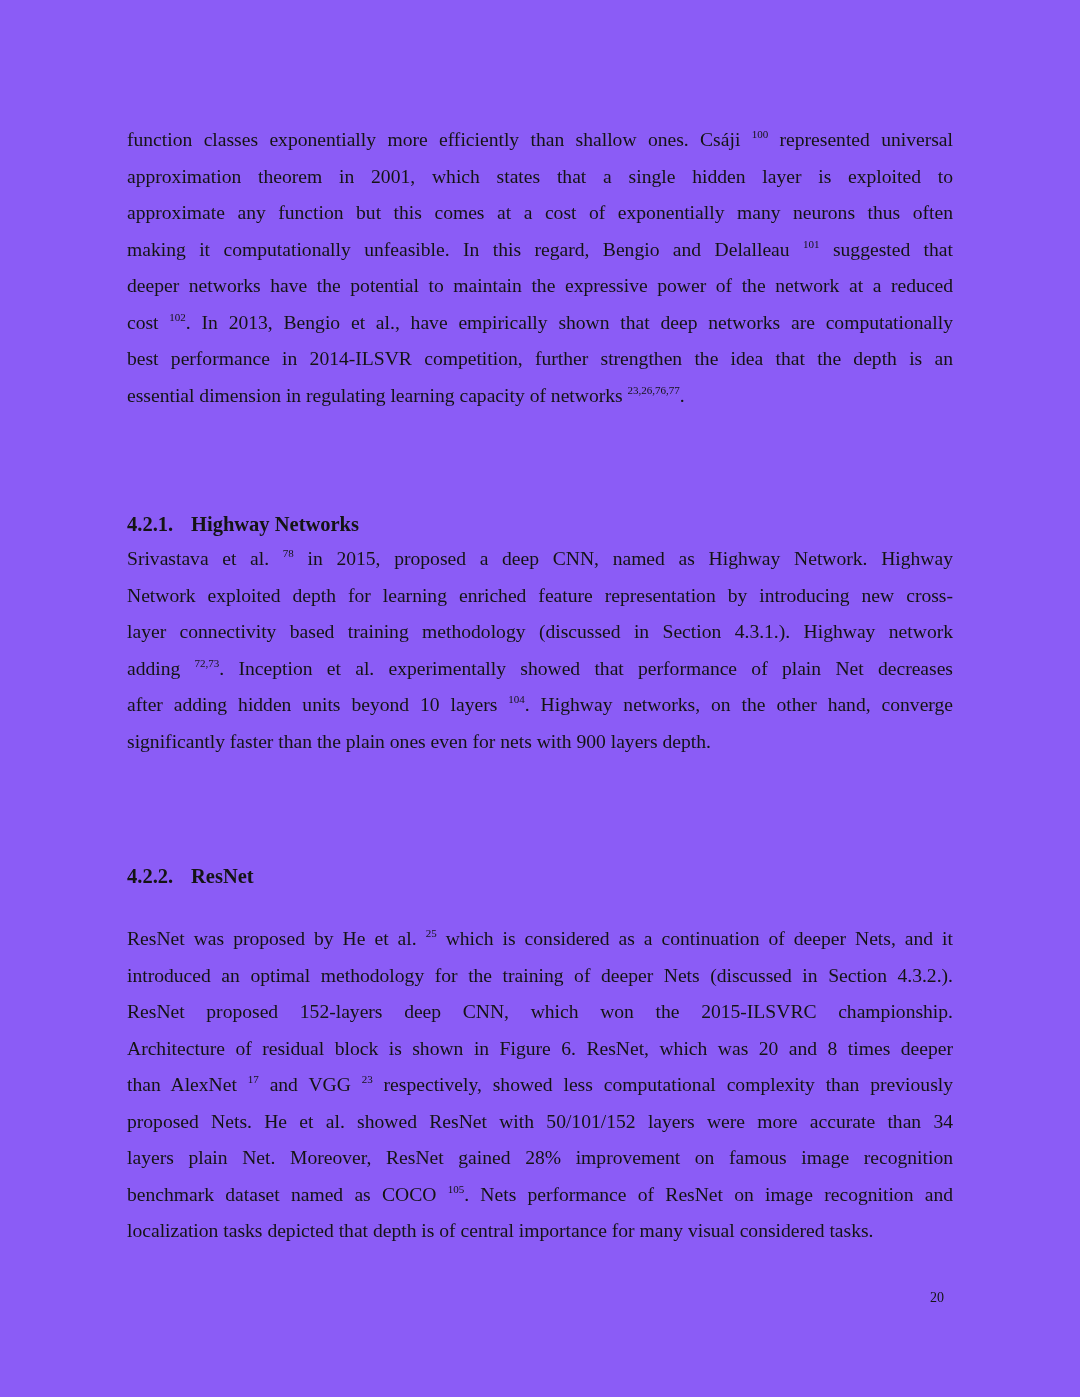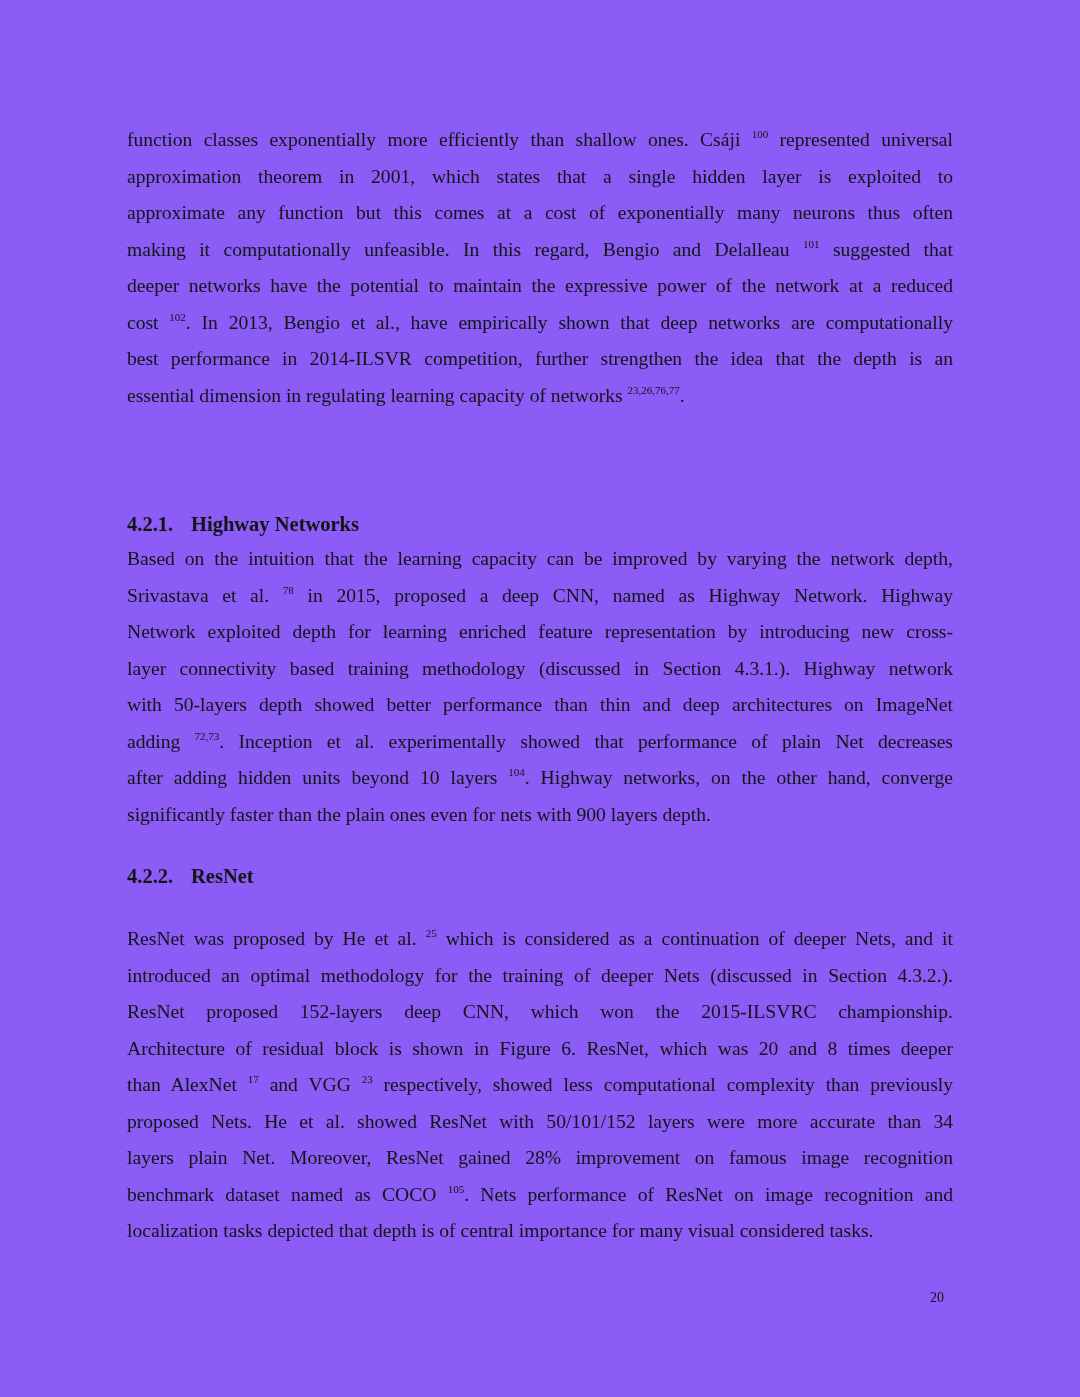--- a/index.html
+++ b/index.html
@@ -37,25 +37,23 @@
         <span class="line"><span>approximation theorem in 2001, which states that a single hidden layer is exploited to</span></span>
         <span class="line"><span>approximate any function but this comes at a cost of exponentially many neurons thus often</span></span>
         <span class="line"><span>making it computationally unfeasible. In this regard, Bengio and Delalleau </span><sup>101</sup><span> suggested that</span></span>
         <span class="line"><span>deeper networks have the potential to maintain the expressive power of the network at a reduced</span></span>
         <span class="line"><span>cost </span><sup>102</sup><span>. In 2013, Bengio et al., have empirically shown that deep networks are computationally</span></span>
         <span class="line"><span>best performance in 2014-ILSVR competition, further strengthen the idea that the depth is an</span></span>
         <span class="line last"><span>essential dimension in regulating learning capacity of networks </span><sup>23,26,76,77</sup><span>.</span></span>
       </div>
       <div class="heading" style="top: 482px; margin-top: 28px;"><span class="num">4.2.1.</span><span>Highway Networks</span></div>
       <div class="para" style="top: 541px;">
-        <span class="line"><span>Based on the intuition that the learning capacity can be improved by varying the network depth,</span></span>
         <span class="line"><span>Srivastava et al. </span><sup>78</sup><span> in 2015, proposed a deep CNN, named as Highway Network. Highway</span></span>
         <span class="line"><span>Network exploited depth for learning enriched feature representation by introducing new cross-</span></span>
         <span class="line"><span>layer connectivity based training methodology (discussed in Section 4.3.1.).  Highway network</span></span>
-        <span class="line"><span>with 50-layers depth showed better performance than thin and deep architectures on ImageNet</span></span>
         <span class="line"><span>adding </span><sup>72,73</sup><span>. Inception et al. experimentally showed that performance of plain Net decreases</span></span>
         <span class="line"><span>after adding hidden units beyond 10 layers </span><sup>104</sup><span>. Highway networks, on the other hand, converge</span></span>
         <span class="line last"><span>significantly faster than the plain ones even for nets with 900 layers depth.</span></span>
       </div>
       <div class="heading" style="top: 862px;"><span class="num">4.2.2.</span><span>ResNet</span></div>
       <div class="para" style="top: 921px;">
         <span class="line"><span>ResNet was proposed by He et al. </span><sup>25</sup><span> which is considered as a continuation of deeper Nets, and it</span></span>
         <span class="line"><span>introduced an optimal methodology for the training of deeper Nets (discussed in Section 4.3.2.).</span></span>
         <span class="line"><span>ResNet proposed 152-layers deep CNN, which won the 2015-ILSVRC championship.</span></span>
         <span class="line"><span>Architecture of residual block is shown in Figure 6. ResNet, which was 20 and 8 times deeper</span></span>

